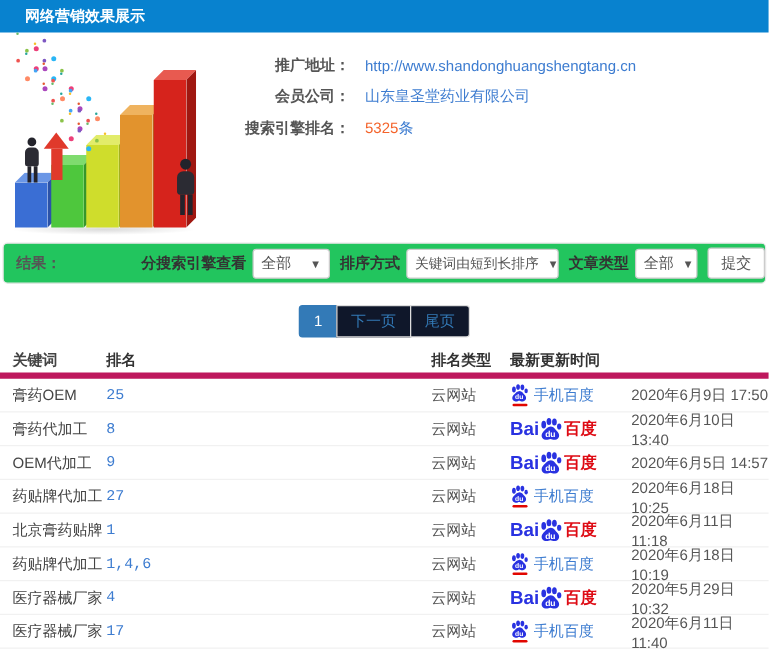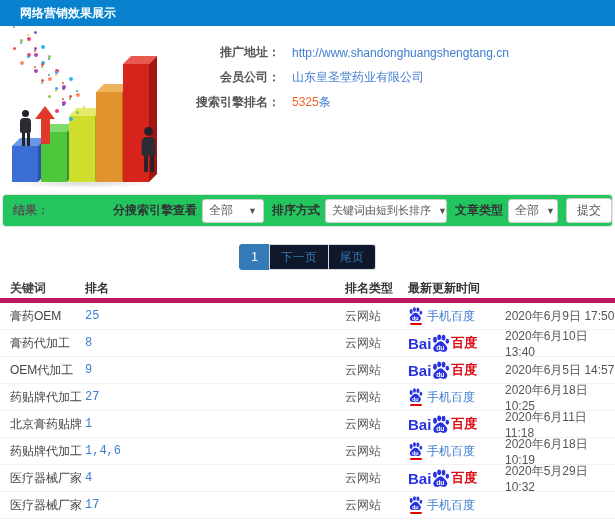--- a/index.html
+++ b/index.html
@@ -421,15 +421,16 @@
       <ellipse cx="86" cy="38" rx="9" ry="13"></ellipse>
       <path d="M51 38 C64 38 69 50 79 60 C91 72 87 92 69 94 C59 95 55 90 49 90 C43 90 39 95 29 94 C11 92 7 72 19 60 C29 50 38 38 51 38 Z"></path>
     </g>
     <text x="49" y="84" font-size="36" fill="#fff" text-anchor="middle" font-weight="bold" font-family="Liberation Sans, sans-serif">du</text>
   </svg>
               <i class="redline"></i>
             </span>
          <span class="mob-text">手机百度</span>
        </span>
         </span>
+     <span class="c-time">2020年6月11日 11:40</span>
       </div>
     </div>
 </div>
 
 </body></html>

